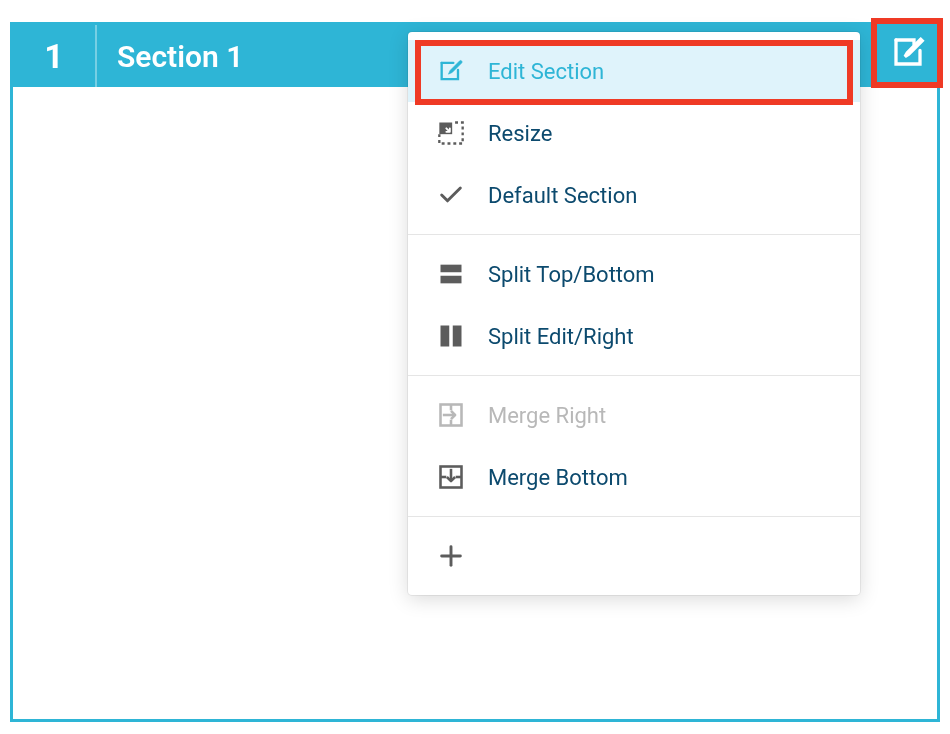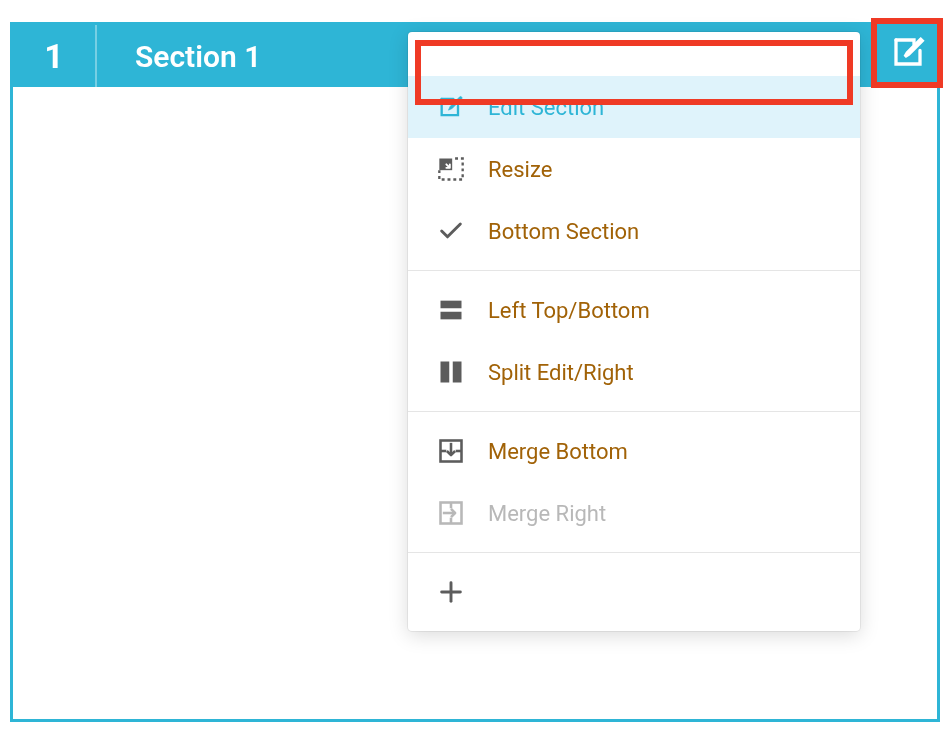--- a/index.html
+++ b/index.html
@@ -31,21 +31,21 @@
     text-align: center;
     font-size: 34px;
     font-weight: 700;
   }
   .section-divider {
     width: 2px;
     height: 100%;
     background: rgba(255,255,255,0.35);
   }
   .section-title {
-    padding-left: 38px;
+    padding-left: 20px;
     font-size: 30px;
     font-weight: 600;
   }
   .edit-button {
     position: absolute;
     right: 16px;
     top: 28px;
     width: 52px;
     height: 52px;
     display: flex;
@@ -83,27 +83,26 @@
     border-radius: 4px;
     box-shadow: 0 4px 20px rgba(0,0,0,0.15), 0 0 0 1px rgba(0,0,0,0.06);
     padding: 8px 0;
   }
   .menu-item {
     display: flex;
     align-items: center;
     height: 62px;
     padding: 0 28px;
     font-size: 22px;
-    color: #a16207;
+    color: #0c4a6e;
     cursor: pointer;
   }
   .menu-item.active {
     background: #dff3fb;
     color: #2eb5d6;
-    margin-top: 36px;
   }
   .menu-item.disabled {
     color: #b8b8b8;
     cursor: default;
   }
   .menu-icon {
     width: 30px;
     height: 30px;
     margin-right: 22px;
     display: flex;
@@ -163,73 +162,73 @@
     </span>
     <span>Resize</span>
   </div>
 
   <div class="menu-item">
     <span class="menu-icon">
       <svg viewBox="0 0 24 24" fill="none" stroke="#5c5c5c" stroke-width="2.5" stroke-linecap="round" stroke-linejoin="round">
         <polyline points="4 12 9 17 20 6"></polyline>
       </svg>
     </span>
-    <span>Bottom Section</span>
+    <span>Default Section</span>
   </div>
 
   <div class="menu-separator"></div>
 
   <div class="menu-item">
     <span class="menu-icon">
       <svg viewBox="0 0 24 24">
         <rect x="3" y="4" width="18" height="6.5" fill="#5c5c5c"></rect>
         <rect x="3" y="13.5" width="18" height="6.5" fill="#5c5c5c"></rect>
       </svg>
     </span>
-    <span>Left Top/Bottom</span>
+    <span>Split Top/Bottom</span>
   </div>
 
   <div class="menu-item">
     <span class="menu-icon">
       <svg viewBox="0 0 24 24">
         <rect x="3" y="3" width="7.5" height="18" fill="#5c5c5c"></rect>
         <rect x="13.5" y="3" width="7.5" height="18" fill="#5c5c5c"></rect>
       </svg>
     </span>
     <span>Split Edit/Right</span>
   </div>
 
   <div class="menu-separator"></div>
+
+  <div class="menu-item disabled">
+    <span class="menu-icon">
+      <svg viewBox="0 0 24 24" fill="none" stroke="#b8b8b8" stroke-width="2.2">
+        <rect x="3" y="3" width="18" height="18"></rect>
+        <line x1="12" y1="3" x2="12" y2="8"></line>
+        <line x1="12" y1="16" x2="12" y2="21"></line>
+        <line x1="5" y1="12" x2="15" y2="12"></line>
+        <polyline points="12 8.5 15.5 12 12 15.5" stroke-linejoin="round"></polyline>
+      </svg>
+    </span>
+    <span>Merge Right</span>
+  </div>
 
   <div class="menu-item">
     <span class="menu-icon">
       <svg viewBox="0 0 24 24" fill="none" stroke="#5c5c5c" stroke-width="2.2">
         <rect x="3" y="3" width="18" height="18"></rect>
         <line x1="3" y1="12" x2="8" y2="12"></line>
         <line x1="16" y1="12" x2="21" y2="12"></line>
         <line x1="12" y1="5" x2="12" y2="15"></line>
         <polyline points="8.5 12 12 15.5 15.5 12" stroke-linejoin="round"></polyline>
       </svg>
     </span>
     <span>Merge Bottom</span>
   </div>
 
-  <div class="menu-item disabled">
-    <span class="menu-icon">
-      <svg viewBox="0 0 24 24" fill="none" stroke="#b8b8b8" stroke-width="2.2">
-        <rect x="3" y="3" width="18" height="18"></rect>
-        <line x1="12" y1="3" x2="12" y2="8"></line>
-        <line x1="12" y1="16" x2="12" y2="21"></line>
-        <line x1="5" y1="12" x2="15" y2="12"></line>
-        <polyline points="12 8.5 15.5 12 12 15.5" stroke-linejoin="round"></polyline>
-      </svg>
-    </span>
-    <span>Merge Right</span>
-  </div>
-
   <div class="menu-separator"></div>
 
   <div class="menu-item">
     <span class="menu-icon">
       <svg viewBox="0 0 24 24" fill="none" stroke="#5c5c5c" stroke-width="2.5" stroke-linecap="round">
         <line x1="12" y1="4" x2="12" y2="20"></line>
         <line x1="4" y1="12" x2="20" y2="12"></line>
       </svg>
     </span>
   </div>

